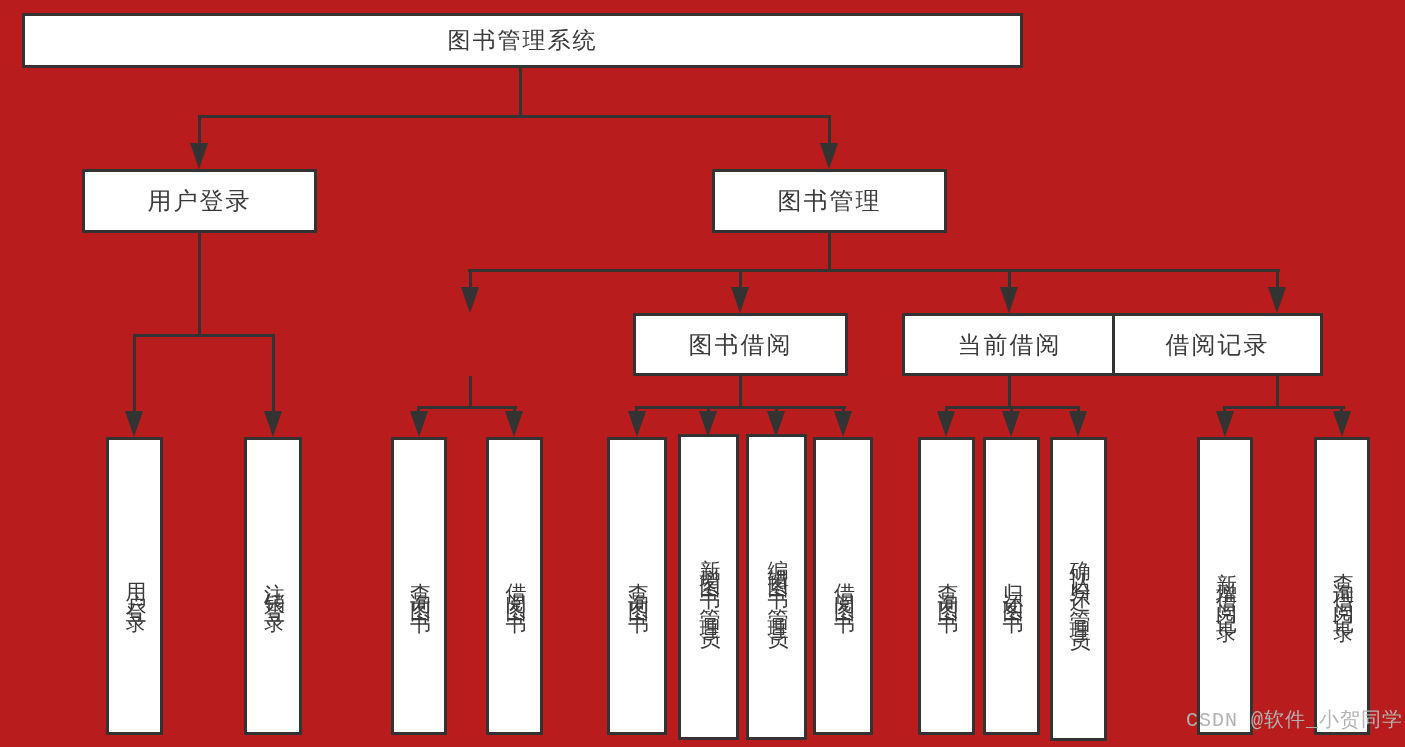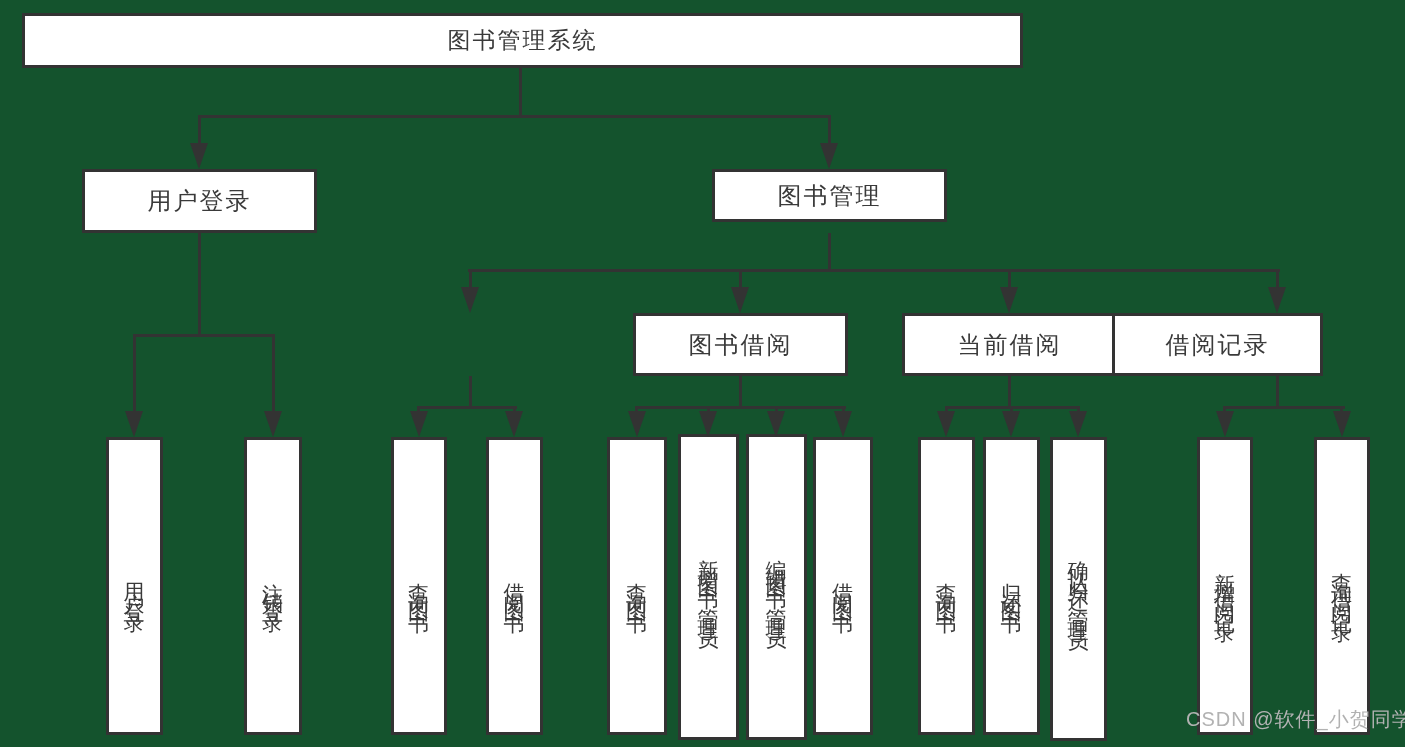--- a/index.html
+++ b/index.html
@@ -1,21 +1,21 @@
 <!DOCTYPE html>
 <html><head>
 <meta charset="utf-8">
 <style>
   html, body { margin: 0; padding: 0; background: #ffffff; }
   #stage {
     position: relative;
     width: 1405px;
     height: 747px;
-    background: #14532d;
-    font-family: Liberation Sans, sans-serif;
+    background: #b91c1c;
+    font-family: Liberation Mono, monospace;
     overflow: hidden;
   }
   .box {
     position: absolute;
     box-sizing: border-box;
     background: #ffffff;
     border: 3px solid #333333;
     display: flex;
     align-items: center;
     justify-content: center;
@@ -63,21 +63,21 @@
 
 <div id="stage">
 
   <div class="box hbox root" style="left:22px; top:13px; width:1001px; height:55px;">
     <span>图书管理系统</span>
   </div>
 
   <div class="box hbox" style="left:82px; top:169px; width:235px; height:64px;">
     <span>用户登录</span>
   </div>
-  <div class="box hbox" style="left:712px; top:169px; width:235px; height:53px;">
+  <div class="box hbox" style="left:712px; top:169px; width:235px; height:64px;">
     <span>图书管理</span>
   </div>
 
   <div class="box hbox" style="left:633px; top:313px; width:215px; height:63px;">
     <span>图书借阅</span>
   </div>
   <div class="box hbox" style="left:902px; top:313px; width:215px; height:63px;">
     <span>当前借阅</span>
   </div>
   <div class="box hbox" style="left:1112px; top:313px; width:211px; height:63px;">

